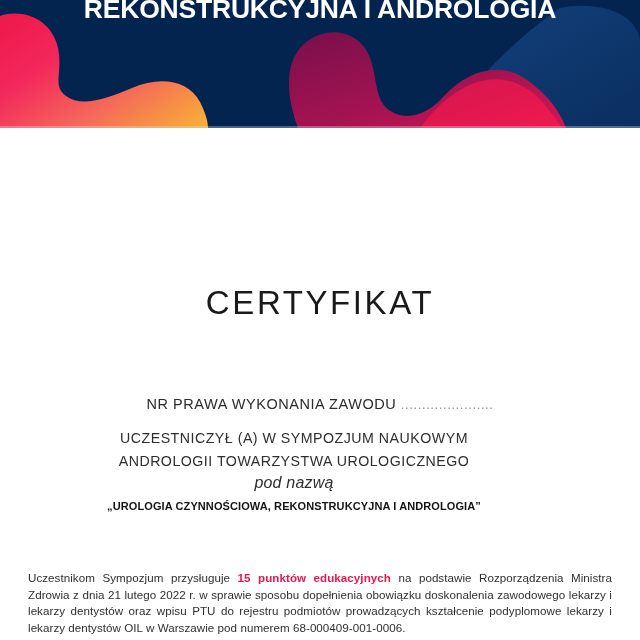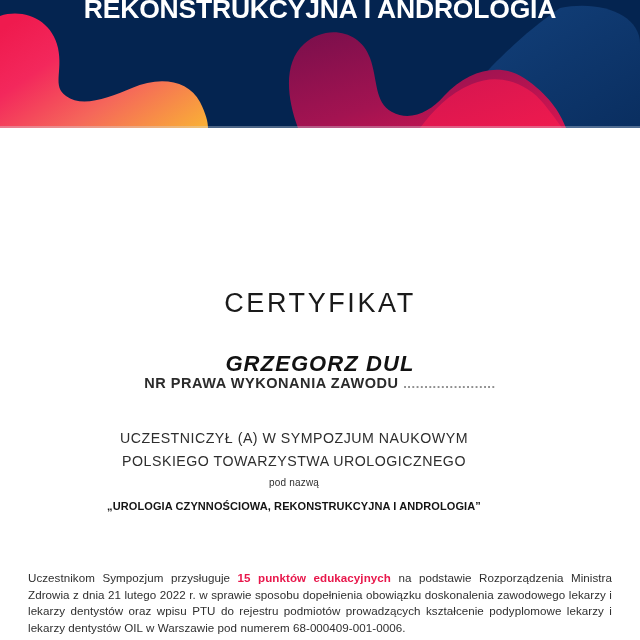--- a/index.html
+++ b/index.html
@@ -60,21 +60,21 @@
     height: 512px;
     background: #ffffff;
   }
 
   .cert-title {
     position: absolute;
     top: 155px;
     left: 0;
     width: 640px;
     text-align: center;
-    font-size: 27px;
+    font-size: 33px;
     font-weight: 300;
     letter-spacing: 2.6px;
     color: #1a1a1a;
     line-height: 40px;
   }
 
   .recipient-name {
     position: absolute;
     top: 222px;
     left: 0;
@@ -83,26 +83,26 @@
     font-size: 22px;
     font-weight: bold;
     font-style: italic;
     letter-spacing: 1.1px;
     color: #121212;
     line-height: 28px;
   }
 
   .license-line {
     position: absolute;
-    top: 245px;
+    top: 266px;
     left: 0;
     width: 640px;
     text-align: center;
     font-size: 14.5px;
-    font-weight: 700;
+    font-weight: 400;
     letter-spacing: 0.55px;
     color: #2b2b2b;
     line-height: 20px;
   }
   .license-line .dots {
     color: #8e8e8e;
     letter-spacing: 0.6px;
     font-size: 13px;
   }
 
@@ -115,23 +115,24 @@
   }
   .block-lines .bl {
     font-size: 14.2px;
     font-weight: 400;
     letter-spacing: 0.5px;
     color: #2e2e2e;
     line-height: 22.5px;
     white-space: nowrap;
   }
   .block-lines .bl.small {
-    font-size: 10px;
+    font-size: 16px;
     letter-spacing: 0.2px;
     color: #2e2e2e;
+    font-style: italic;
   }
   .block-lines .bl.strong {
     font-size: 11px;
     font-weight: bold;
     letter-spacing: 0.1px;
     color: #141414;
   }
 
   .para {
     position: absolute;
@@ -197,30 +198,29 @@
       <rect x="0" y="126" width="640" height="2" fill="#d8e2ee" opacity="0.35"></rect>
     </svg>
 
     <div id="banner-title">REKONSTRUKCYJNA I ANDROLOGIA</div>
   </div>
 
   <div id="cert-body">
 
     <div class="cert-title">CERTYFIKAT</div>
 
-    <div class="recipient-name">GRZEGORZ DUL</div>
 
     <div class="license-line">
       <span>NR PRAWA WYKONANIA ZAWODU</span>
       <span class="dots">......................</span>
     </div>
 
     <div class="block-lines">
       <div class="bl">UCZESTNICZYŁ (A) W SYMPOZJUM NAUKOWYM</div>
-      <div class="bl">POLSKIEGO TOWARZYSTWA UROLOGICZNEGO</div>
+      <div class="bl">ANDROLOGII TOWARZYSTWA UROLOGICZNEGO</div>
       <div class="bl small">pod nazwą</div>
       <div class="bl strong">„UROLOGIA CZYNNOŚCIOWA, REKONSTRUKCYJNA I ANDROLOGIA”</div>
     </div>
 
     <div class="para" id="para-one">
       <span>Uczestnikom Sympozjum przysługuje </span><span class="hl">15 punktów edukacyjnych</span><span> na podstawie Rozporządzenia Ministra Zdrowia z dnia 21 lutego 2022 r. w sprawie sposobu dopełnienia obowiązku doskonalenia zawodowego lekarzy i lekarzy dentystów oraz wpisu PTU do rejestru podmiotów prowadzących kształcenie podyplomowe lekarzy i lekarzy dentystów OIL w Warszawie pod numerem 68-000409-001-0006.</span>
     </div>
 
   </div>
 </div>

